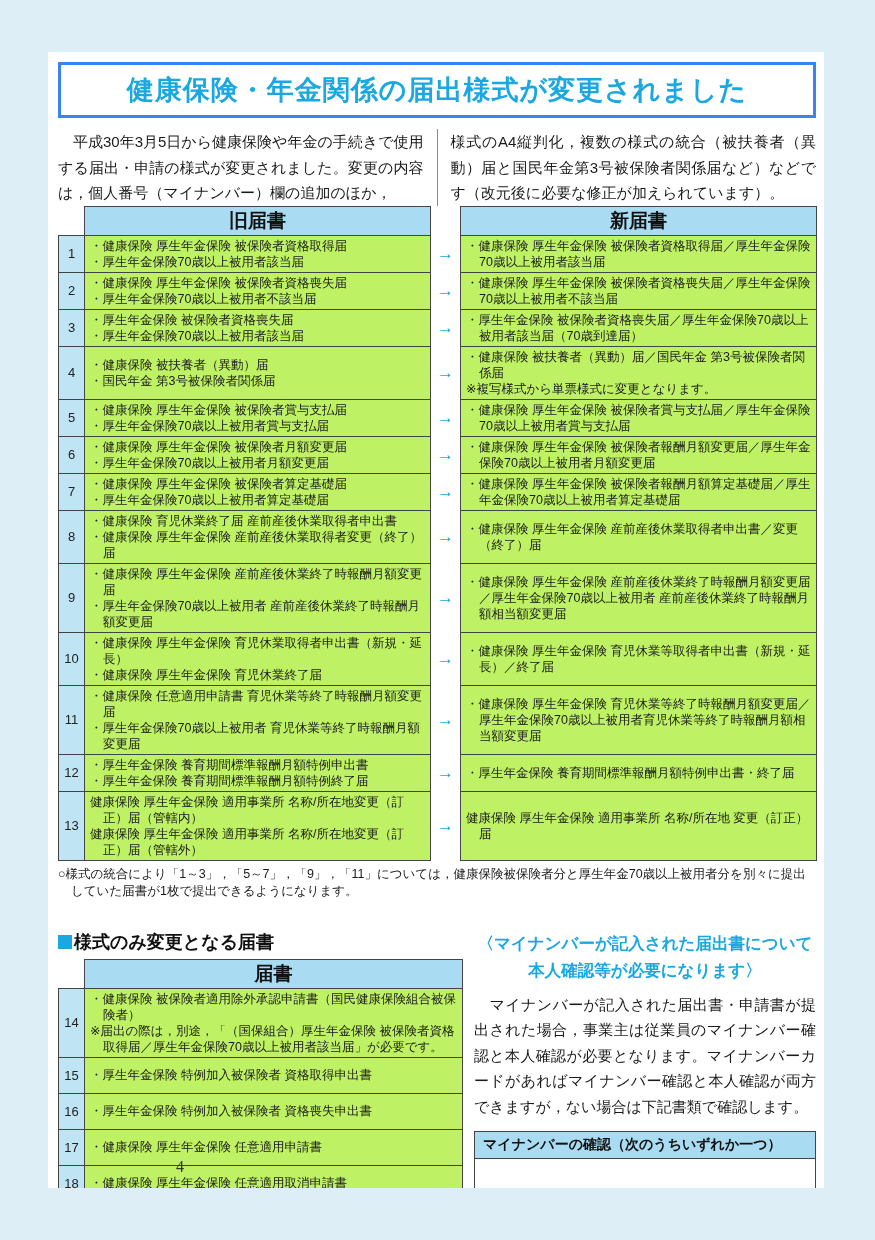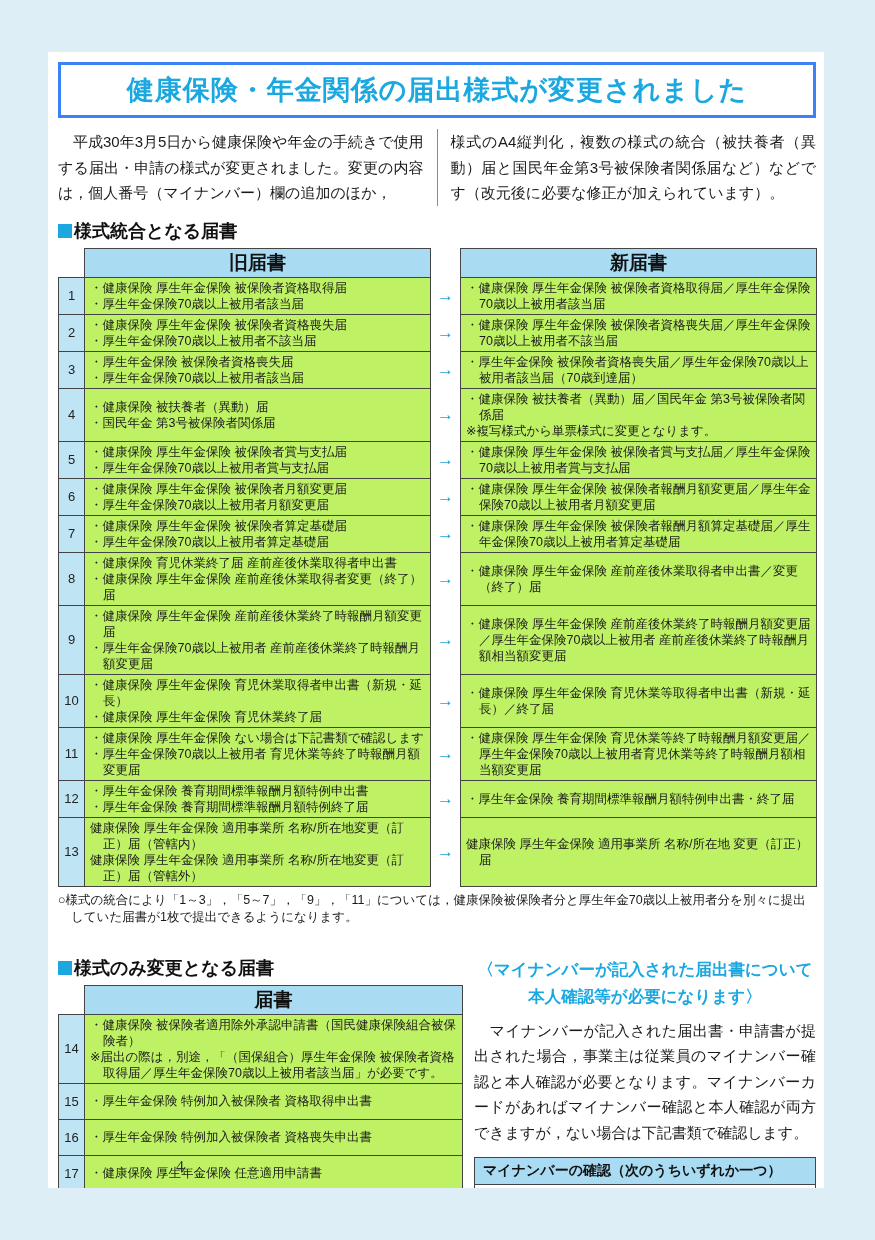--- a/index.html
+++ b/index.html
@@ -68,21 +68,20 @@
 
     <div class="title-box">
       <span>健康保険・年金関係の届出様式が変更されました</span>
     </div>
 
     <div class="intro">
       <p class="ileft">　平成30年3月5日から健康保険や年金の手続きで使用する届出・申請の様式が変更されました。変更の内容は，個人番号（マイナンバー）欄の追加のほか，</p>
       <p class="iright">様式のA4縦判化，複数の様式の統合（被扶養者（異動）届と国民年金第3号被保険者関係届など）などです（改元後に必要な修正が加えられています）。</p>
     </div>
 
-    <h2 class="sec"><span class="sq"></span><span>様式統合となる届書</span></h2>
 
     <table class="t1">
       <colgroup>
           <col class="c-num">
           <col class="c-old">
           <col class="c-arr">
           <col class="c-new">
         </colgroup>
       <thead>
         <tr>
@@ -200,21 +199,21 @@
               <div class="ln">・健康保険 厚生年金保険 育児休業終了届</div>
             </td>
             <td class="arrow">→</td>
             <td class="cell">
               <div class="ln">・健康保険 厚生年金保険 育児休業等取得者申出書（新規・延長）／終了届</div>
             </td>
           </tr>
           <tr>
             <td class="num">11</td>
             <td class="cell">
-              <div class="ln">・健康保険 厚生年金保険 ない場合は下記書類で確認します</div>
+              <div class="ln">・健康保険 任意適用申請書 育児休業等終了時報酬月額変更届</div>
               <div class="ln">・厚生年金保険70歳以上被用者 育児休業等終了時報酬月額変更届</div>
             </td>
             <td class="arrow">→</td>
             <td class="cell">
               <div class="ln">・健康保険 厚生年金保険 育児休業等終了時報酬月額変更届／厚生年金保険70歳以上被用者育児休業等終了時報酬月額相当額変更届</div>
             </td>
           </tr>
           <tr>
             <td class="num">12</td>
             <td class="cell">

